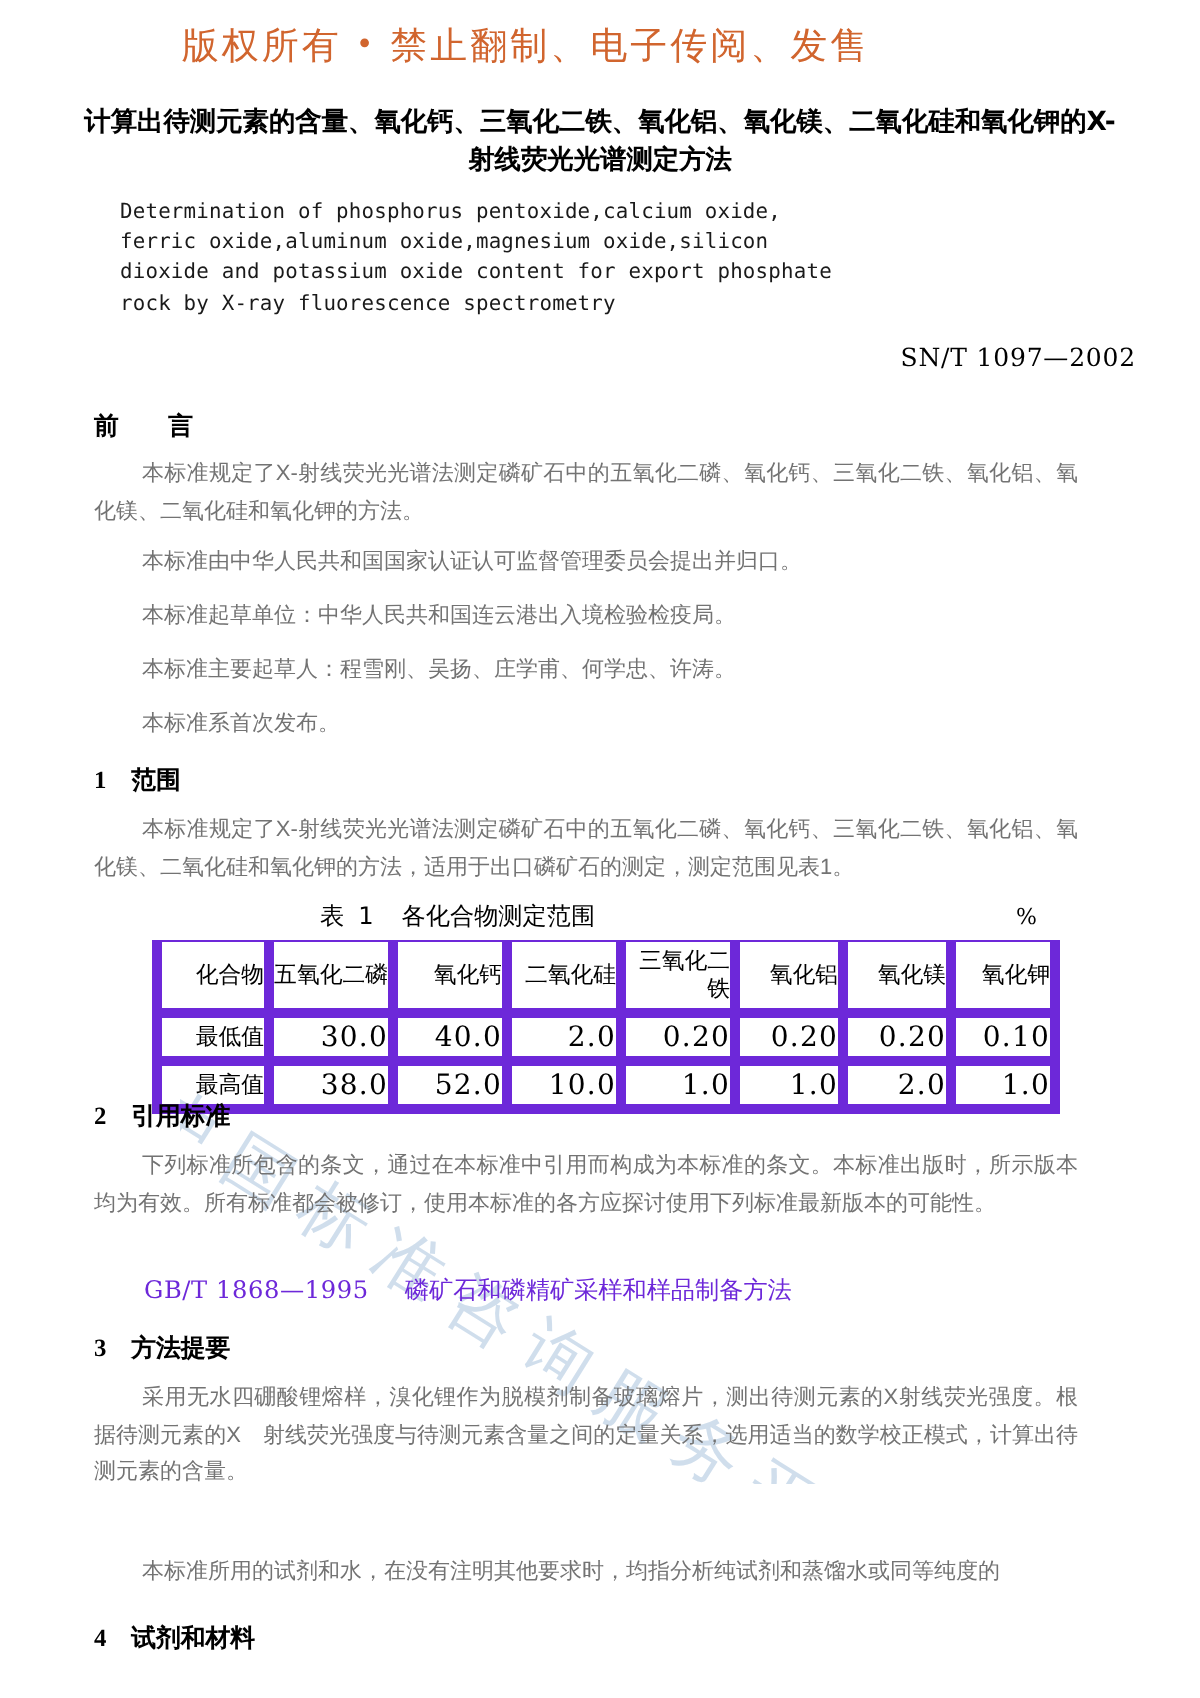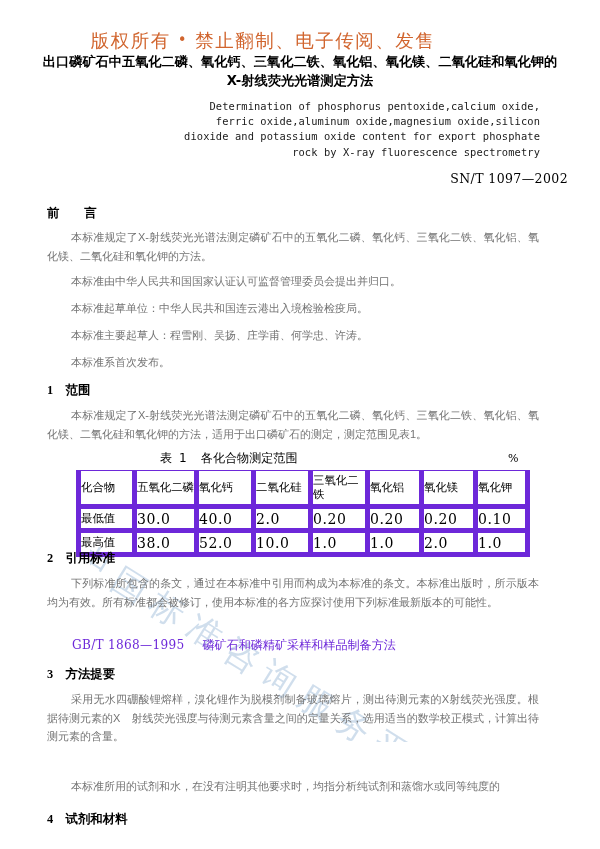--- a/index.html
+++ b/index.html
@@ -51,21 +51,21 @@
 
   .content {
     position: relative;
     z-index: 2;
   }
 
   
   .copyright-banner {
     position: absolute;
     left: 0;
-    top: 28px;
+    top: 10px;
     width: 526px;
     text-align: center;
     font-family: "DejaVu Sans", "Liberation Sans", sans-serif;
     font-size: 18.5px;
     letter-spacing: 1.5px;
     color: #d1652e;
     white-space: nowrap;
   }
   .copyright-banner .dot {
     padding: 0 7px;
@@ -85,21 +85,21 @@
     font-size: 13.2px;
     line-height: 19px;
     letter-spacing: 0px;
     color: #000;
   }
   .title-en {
     position: absolute;
     left: 60px;
     top: 99px;
     width: 480px;
-    text-align: right;
+    text-align: left;
     font-family: "DejaVu Sans Mono", "Liberation Mono", monospace;
     font-size: 10.4px;
     line-height: 15.2px;
     letter-spacing: 0.1px;
     color: #1a1a1a;
   }
 
   .std-number {
     position: absolute;
     right: 32px;
@@ -169,21 +169,21 @@
   table.range-table {
     position: absolute;
     left: 76px;
     top: 470px;
     width: 449px;
     border-collapse: collapse;
     table-layout: fixed;
   }
   table.range-table td, table.range-table th {
     border: 5px solid #6d28d9;
-    text-align: left;
+    text-align: right;
     vertical-align: middle;
     padding: 0;
     font-weight: normal;
   }
   table.range-table thead th {
     height: 33px;
     font-family: "DejaVu Sans", "Liberation Sans", sans-serif;
     font-size: 11.4px;
     line-height: 13.5px;
     color: #000;
@@ -212,21 +212,21 @@
   <div class="watermark">
     <span>中国标准咨询服务平台</span>
   </div>
 
   <div class="content">
 
     <div class="copyright-banner">
       <span>版权所有</span><span class="dot">•</span><span>禁止翻制、电子传阅、发售</span>
     </div>
 
-    <div class="title-cn">出口磷矿石中五氧化二磷、氧化钙、三氧化二铁、氧化铝、氧化镁、二氧化硅和氧化钾的X-射线荧光光谱测定方法</div>
+    <div class="title-cn">计算出待测元素的含量、氧化钙、三氧化二铁、氧化铝、氧化镁、二氧化硅和氧化钾的X-射线荧光光谱测定方法</div>
 
     <div class="title-en">
       <div>Determination of phosphorus pentoxide,calcium oxide,</div>
       <div>ferric oxide,aluminum oxide,magnesium oxide,silicon</div>
       <div>dioxide and potassium oxide content for export phosphate</div>
       <div>rock by X-ray fluorescence spectrometry</div>
     </div>
 
     <div class="std-number">SN/T 1097—2002</div>
 

